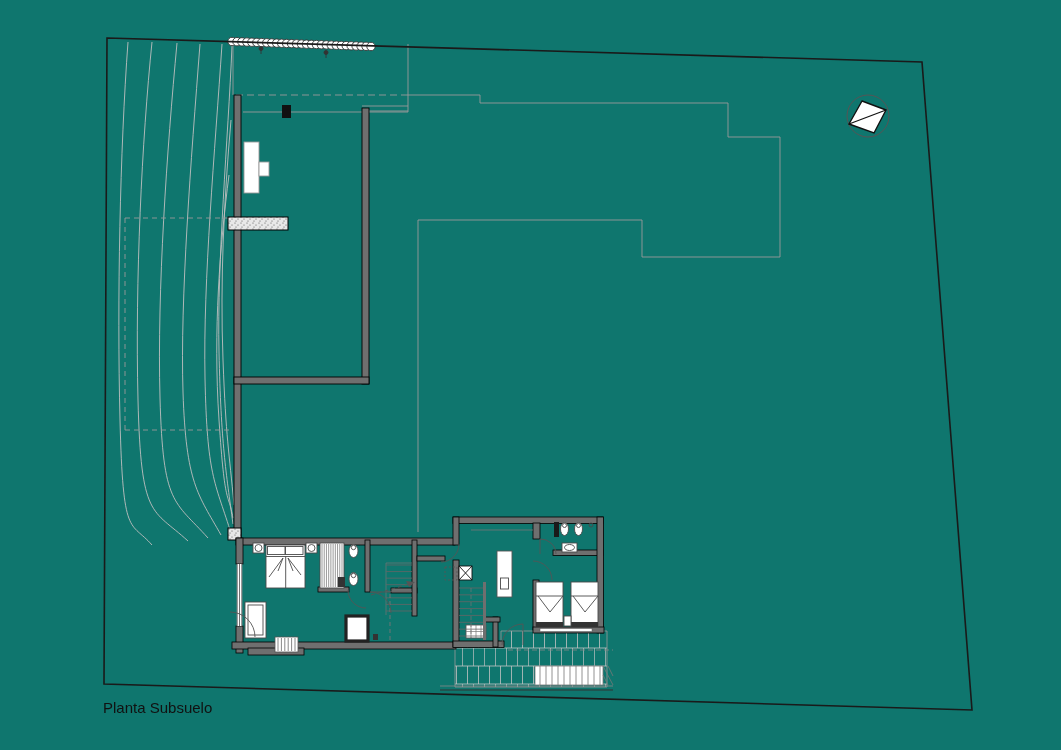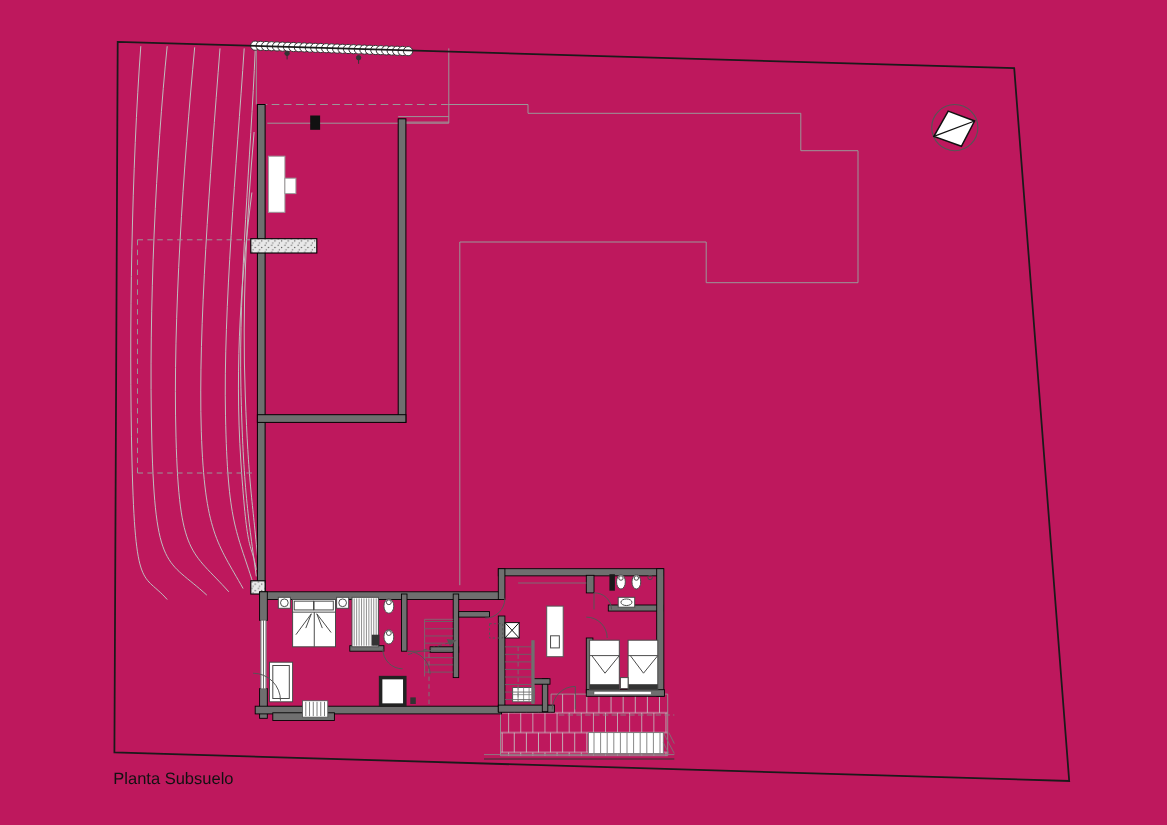--- a/index.html
+++ b/index.html
@@ -1,16 +1,16 @@
 <!DOCTYPE html>
 <html><head>
 <meta charset="utf-8">
 <style>
   html,body{margin:0;padding:0;background:#ffffff;}
-  .stage{position:relative;width:1061px;height:750px;background:#be185d;overflow:hidden;
+  .stage{position:relative;width:1061px;height:750px;background:#0f766e;overflow:hidden;
          font-family:"Liberation Sans", sans-serif;}
   svg{position:absolute;left:0;top:0;}
   text{font-family:"Liberation Sans", sans-serif;}
 </style>
 </head>
 <body>
 
 <div class="stage">
 <svg width="1061" height="750" viewBox="0 0 1061 750">
   <defs>

